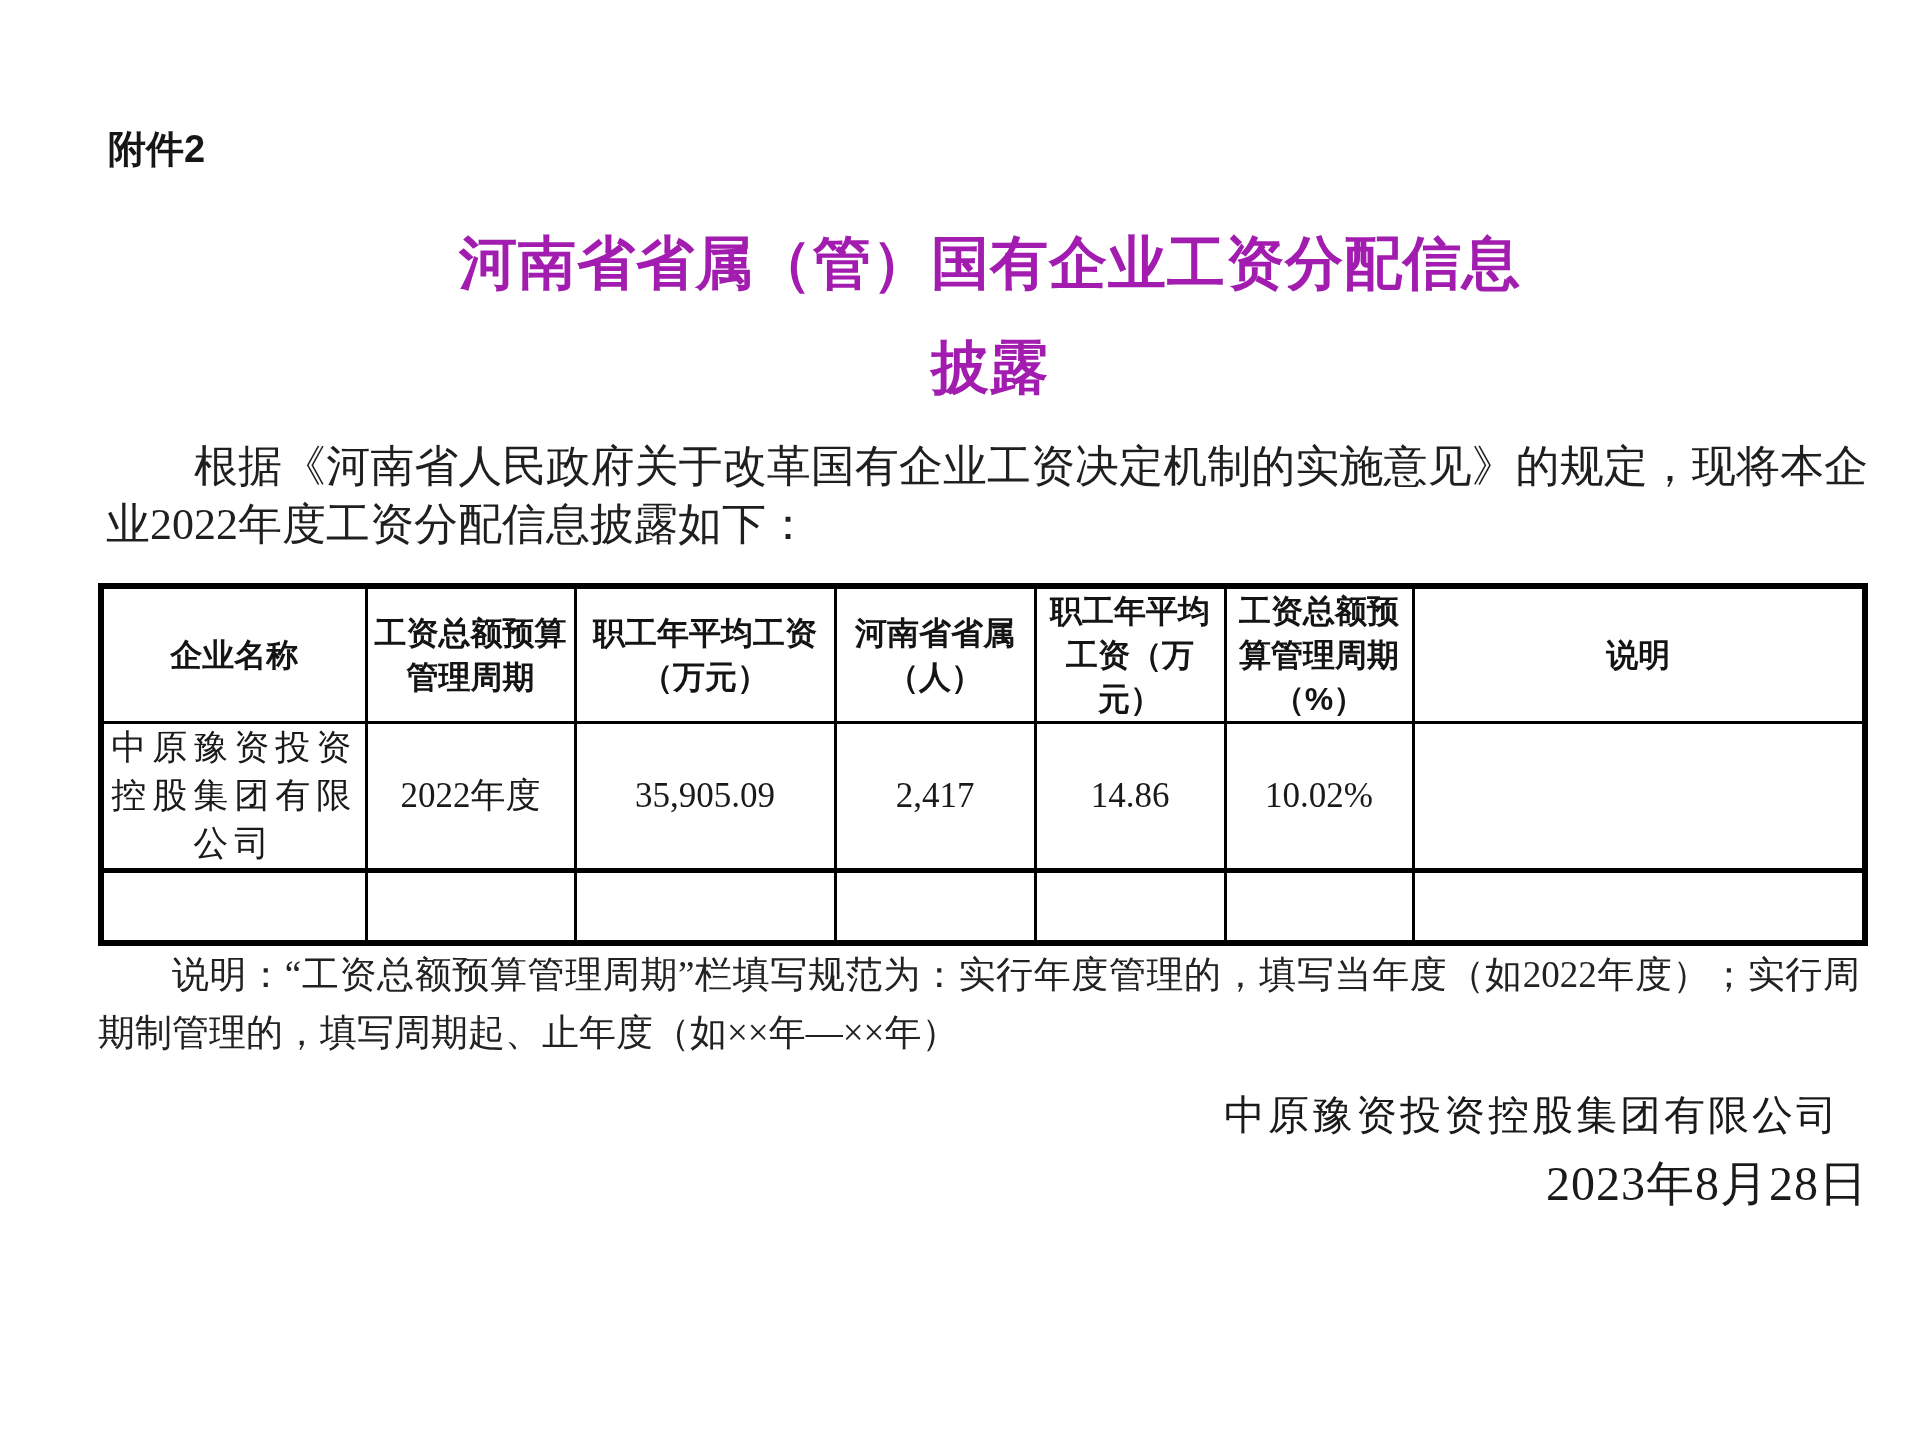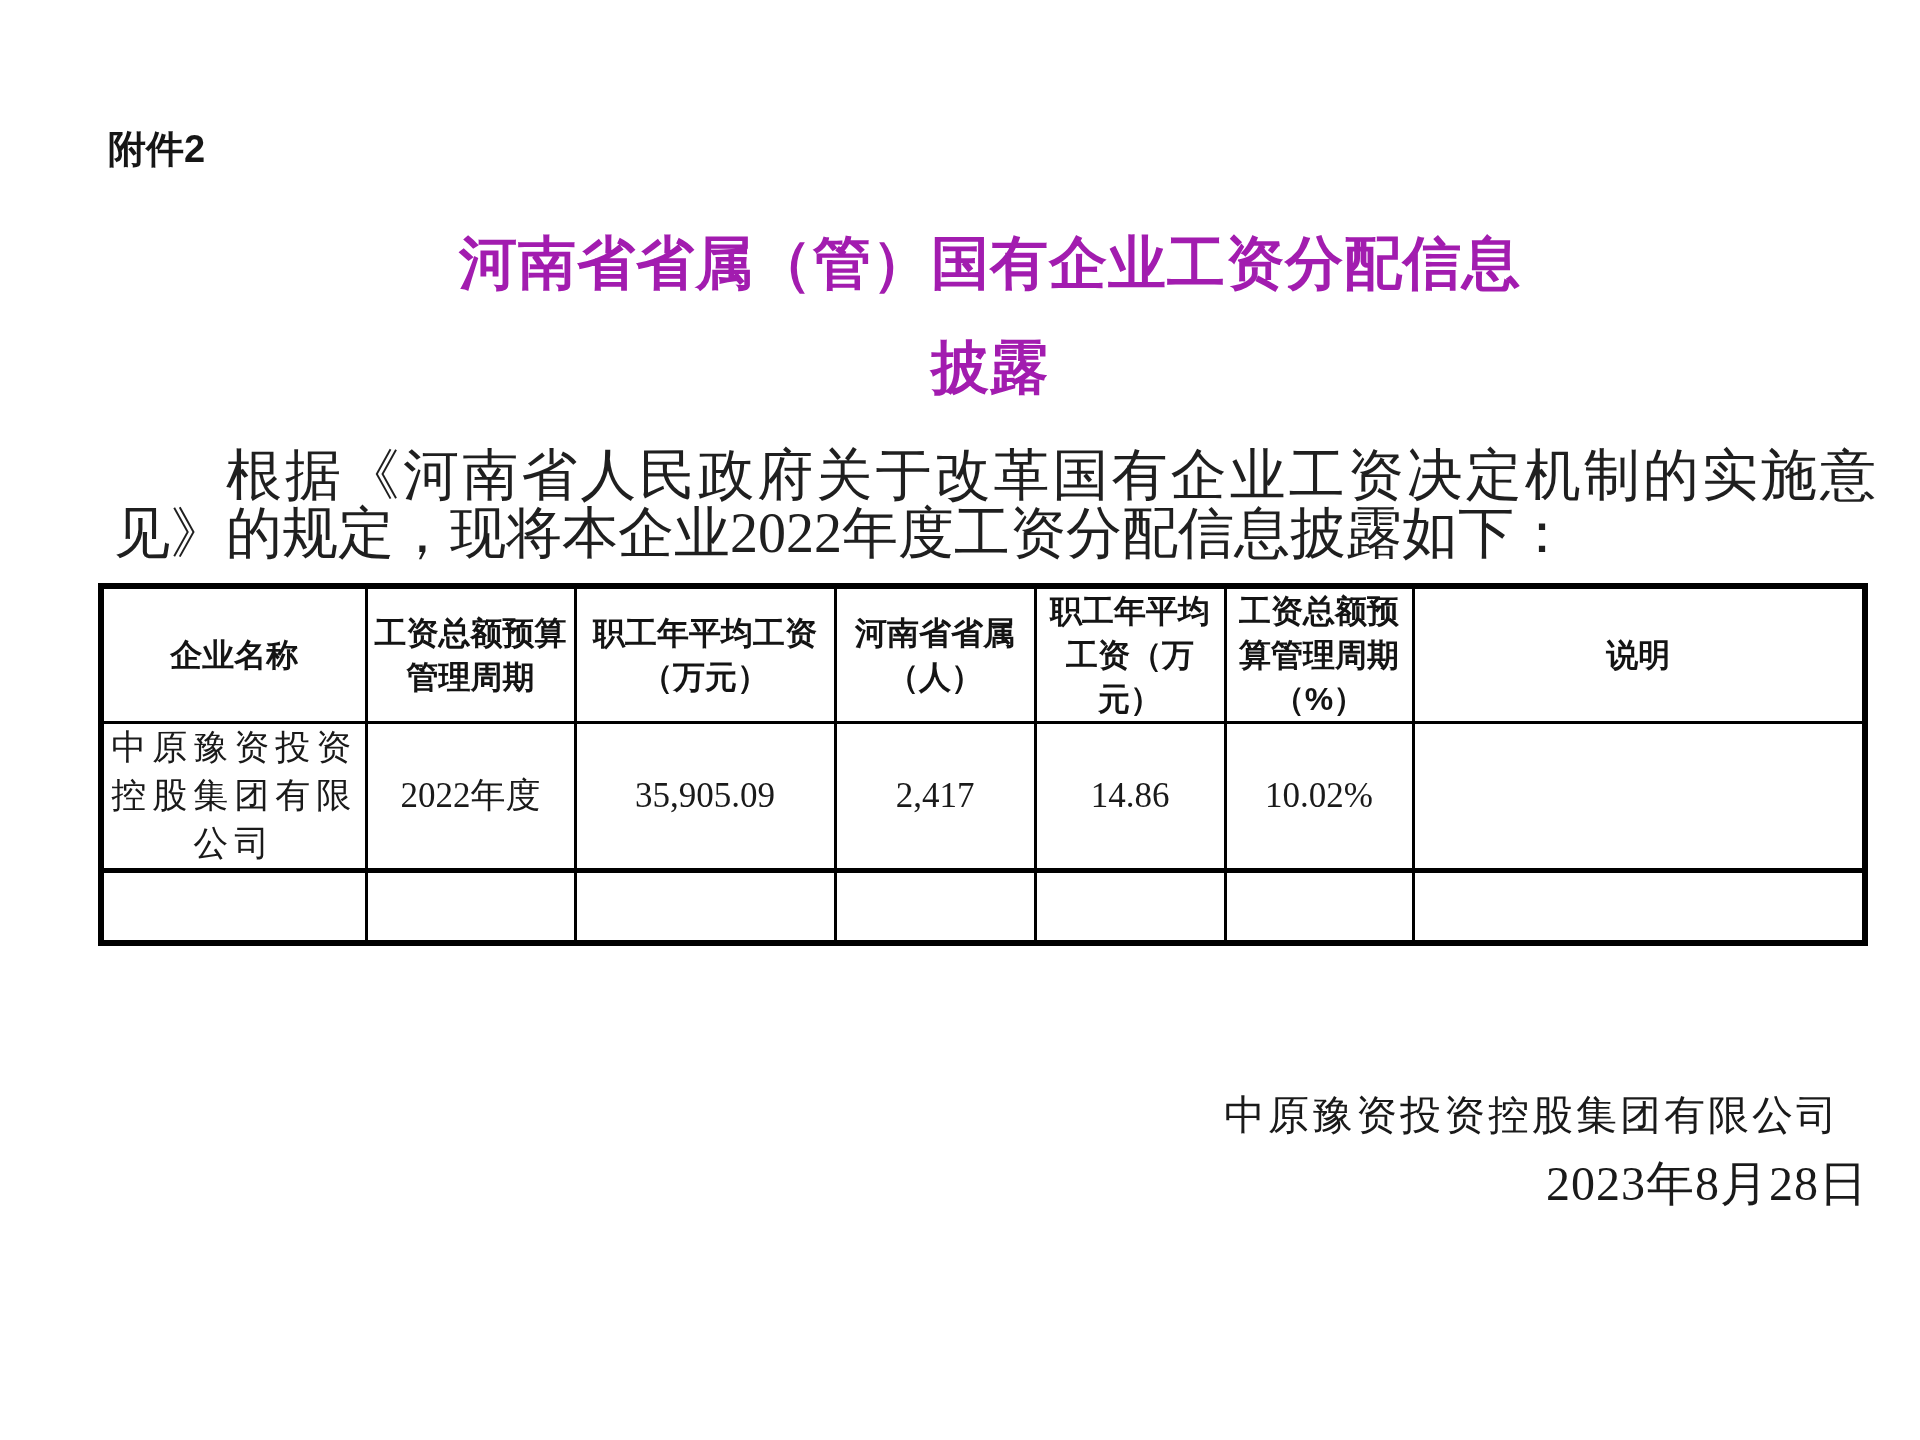--- a/index.html
+++ b/index.html
@@ -28,22 +28,22 @@
     font-weight: bold;
     font-size: 58px;
     line-height: 104px;
     color: #a21caf;
     letter-spacing: 1px;
   }
   .intro-paragraph {
     position: absolute;
     left: 98px; top: 430px;
     width: 1762px;
-    margin: 16px;
-    font-size: 56px;
+    margin: 8px;
+    font-size: 44px;
     line-height: 58px;
     text-align: justify;
     text-indent: 2em;
     color: #1f1f1f;
   }
   table.disclosure {
     position: absolute;
     left: 98px; top: 583px;
     width: 1764px;
     border-collapse: collapse;
@@ -155,18 +155,19 @@
         <td></td>
         <td></td>
         <td></td>
         <td></td>
         <td></td>
         <td></td>
       </tr>
     </tbody>
   </table>
 
+  <p class="table-note">说明：“工资总额预算管理周期”栏填写规范为：实行年度管理的，填写当年度（如2022年度）；实行周期制管理的，填写周期起、止年度（如××年—××年）</p>
 
   <div class="signature-company">中原豫资投资控股集团有限公司</div>
 
   <div class="signature-date">2023年8月28日</div>
 
 </div>
 
 </body></html>

